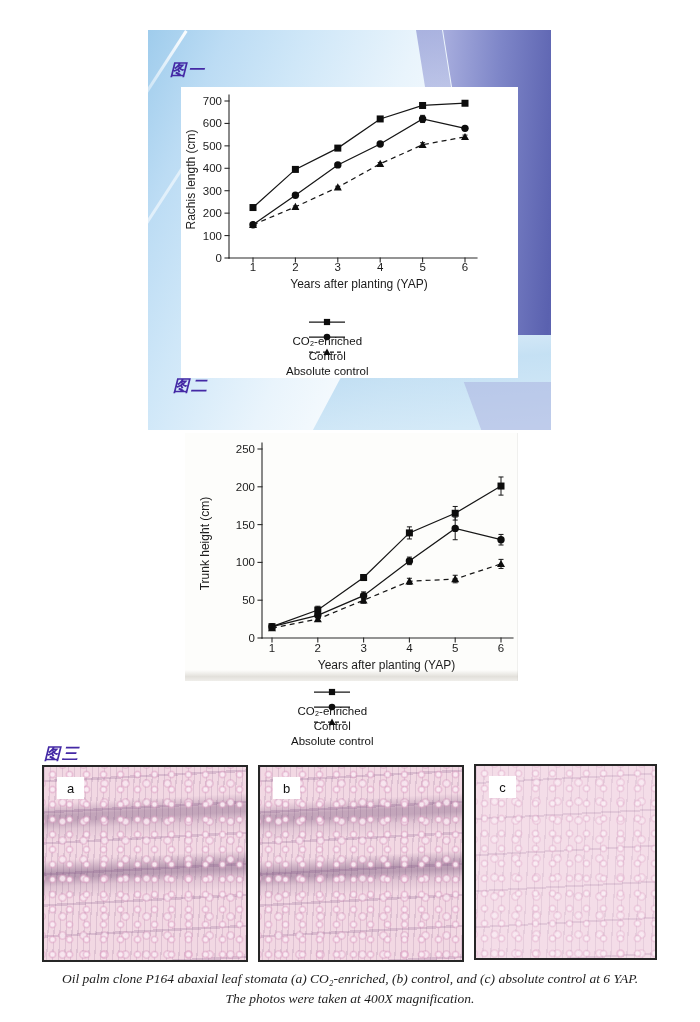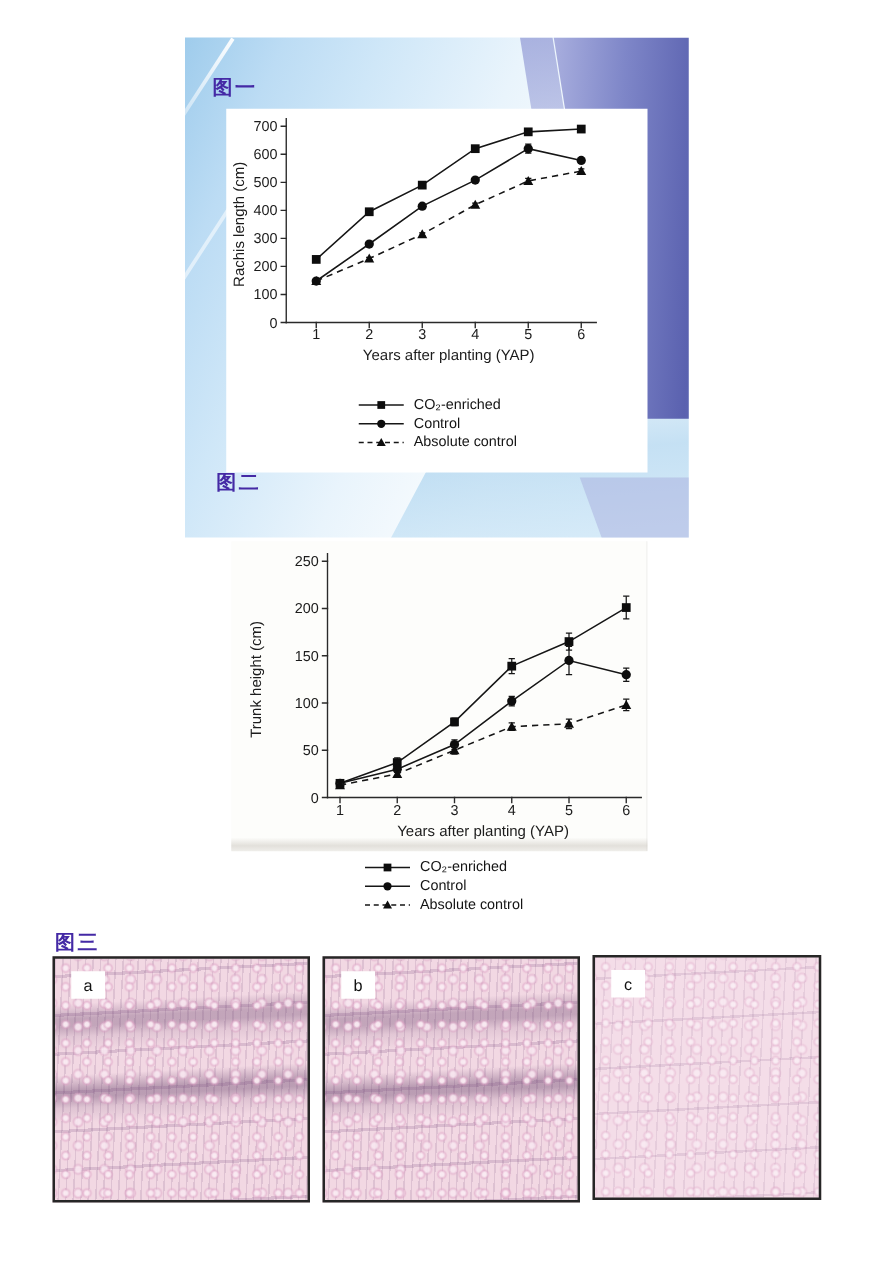--- a/index.html
+++ b/index.html
@@ -19,21 +19,21 @@
     transform:skewX(-28deg);transform-origin:top left;
     background:linear-gradient(175deg,rgba(158,204,236,0) 0%,rgba(158,204,236,.6) 45%,rgba(222,240,251,.9) 100%);}
   .lav-streak{position:absolute;left:330px;top:352px;width:95px;height:78px;
     transform:skewX(20deg);background:rgba(167,174,222,.5);}
   .hairline-1{position:absolute;left:14px;top:-6px;width:2.5px;height:84px;
     transform:rotate(33deg);background:linear-gradient(180deg,rgba(255,255,255,.95),rgba(255,255,255,.35));}
   .hairline-2{position:absolute;left:4px;top:95px;width:3px;height:175px;
     transform:rotate(33deg);background:rgba(255,255,255,.55);}
 
   
-  .fig-label{position:absolute;font-size:16px;letter-spacing:2px;color:#4429a5;font-weight:600;}
+  .fig-label{position:absolute;font-size:16px;letter-spacing:2px;color:#4429a5;font-weight:600;font-style:italic;}
   .fig1{left:170px;top:60px;}
   .fig2{left:173px;top:376px;}
   .fig3{left:44px;top:744px;}
 
   
   .chartbox1{position:absolute;left:181px;top:87px;width:337px;height:291px;background:#ffffff;}
   .scanbox{position:absolute;left:185px;top:433px;width:333px;height:248px;background:#fdfdfb;
     box-shadow:inset -1px 0 0 rgba(0,0,0,.05);}
   .scanbox::after{content:"";position:absolute;left:0;right:0;bottom:0;height:11px;
     background:linear-gradient(180deg,rgba(203,198,190,0) 0%,rgba(200,195,187,.5) 60%,rgba(214,210,203,.35) 100%);}
@@ -43,21 +43,21 @@
   svg .tick{font-size:11.5px;fill:#1c1c1c;font-family:"Liberation Sans",sans-serif;}
   svg .axtitle{font-size:12px;fill:#1c1c1c;font-family:"Liberation Sans",sans-serif;}
   svg .series{stroke:#161616;stroke-width:1.25;fill:none;}
   svg .err{stroke:#161616;stroke-width:1;}
   svg .mk{fill:#0d0d0d;stroke:none;}
 
   
   .legend{position:absolute;}
   .legend1{left:105px;top:229px;}
   .legend2{left:291px;top:686px;}
-  .lrow{display:flex;align-items:center;gap:7px;height:15px;}
+  .lrow{display:flex;align-items:center;gap:7px;height:15px;flex-direction:column;}
   .lsvg{width:38px;height:12px;flex:0 0 auto;}
   .llab{font-size:11.5px;color:#141414;white-space:nowrap;}
 
   
   .micro{position:absolute;box-sizing:border-box;border:2px solid #262626;background-color:#f2d8e3;
     background-image:
       radial-gradient(circle,rgba(250,236,243,.95) 1.5px,rgba(222,162,197,.55) 3.2px,transparent 4.5px),
       radial-gradient(circle,rgba(248,231,240,.9) 2px,rgba(216,155,192,.45) 3.8px,transparent 5px),
       repeating-linear-gradient(93deg,rgba(104,62,112,.15) 0 1.2px,transparent 1.2px 6px),
       repeating-linear-gradient(177deg,transparent 0 13px,rgba(128,82,132,.22) 13px 15.5px,transparent 15.5px 31px),
@@ -367,14 +367,18 @@
   <div class="micro micro-a">
     <div class="chip">a</div>
   </div>
   <div class="micro micro-b">
     <div class="chip">b</div>
   </div>
   <div class="micro light micro-c">
     <div class="chip">c</div>
   </div>
 
+  <div class="caption">
+    <div>Oil palm clone P164 abaxial leaf stomata (a) CO₂-enriched, (b) control, and (c) absolute control at 6 YAP.</div>
+    <div>The photos were taken at 400X magnification.</div>
+  </div>
 
 </div>
 
 </body></html>

